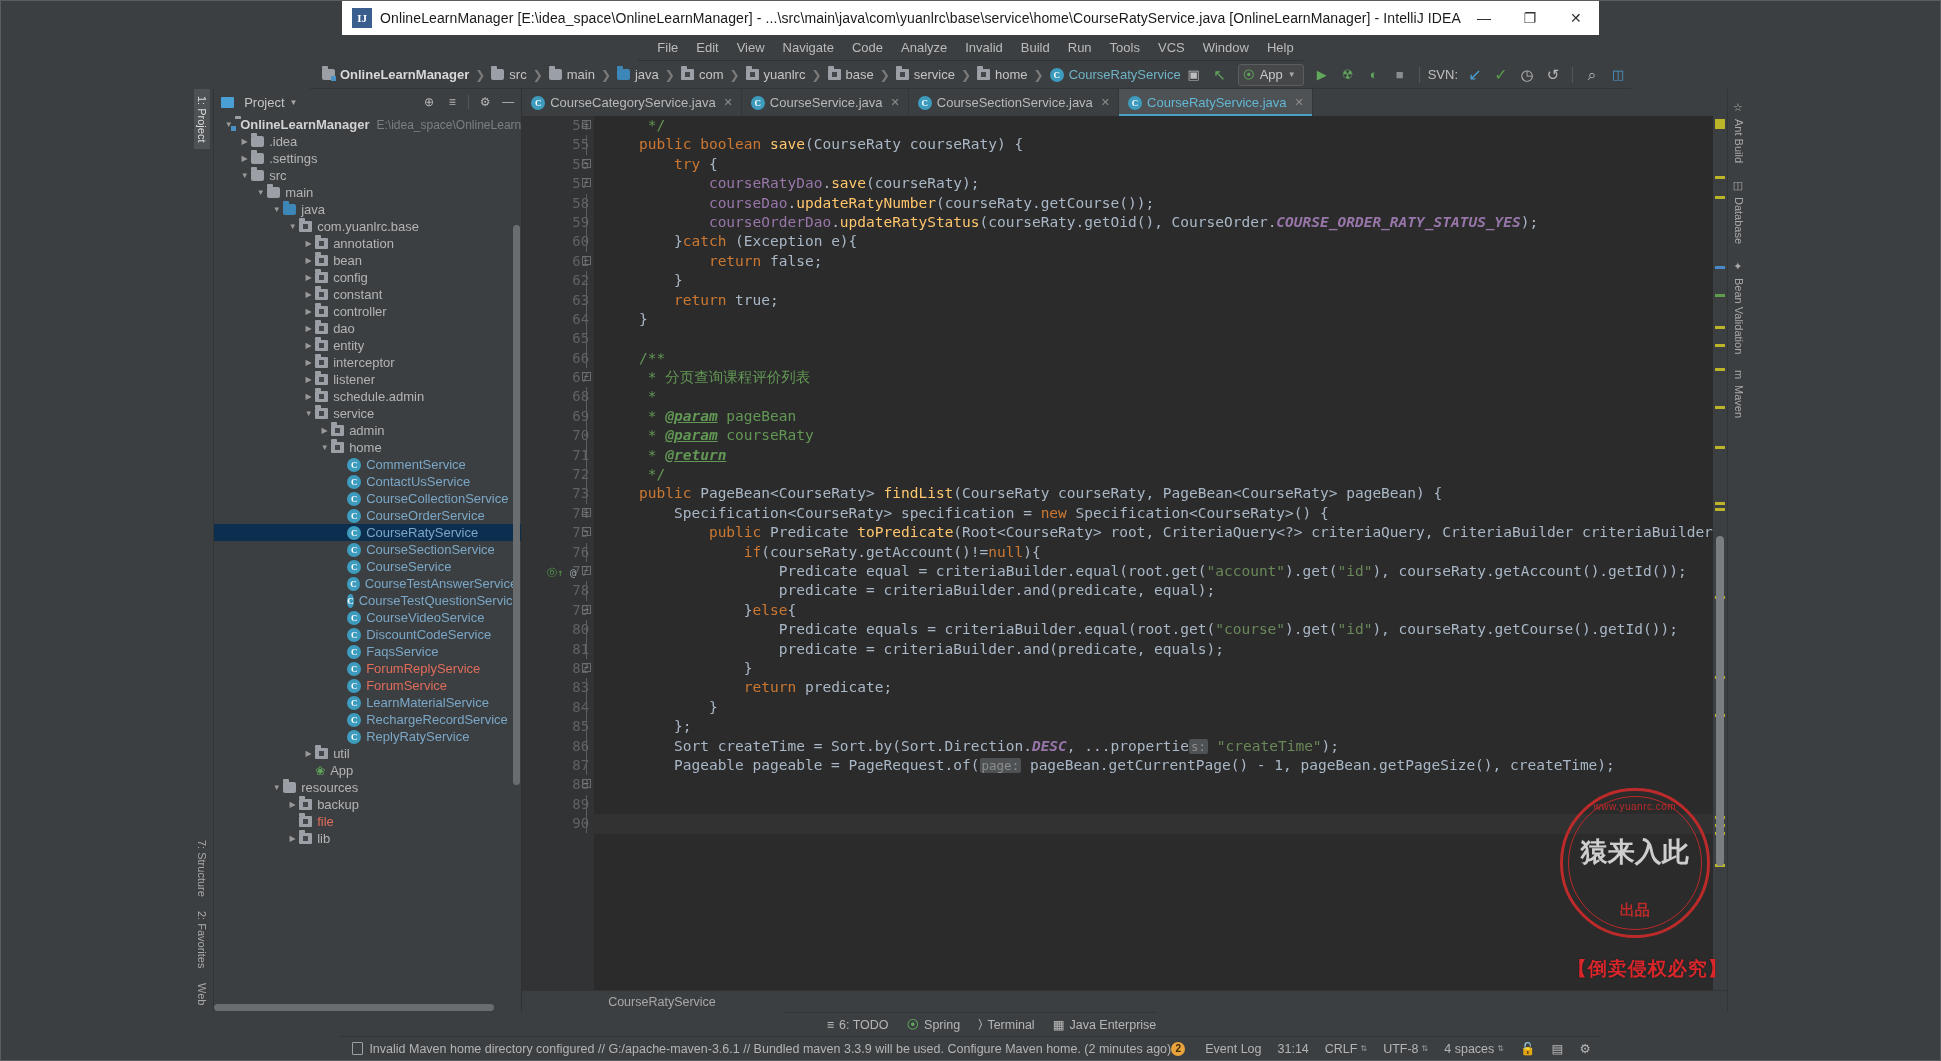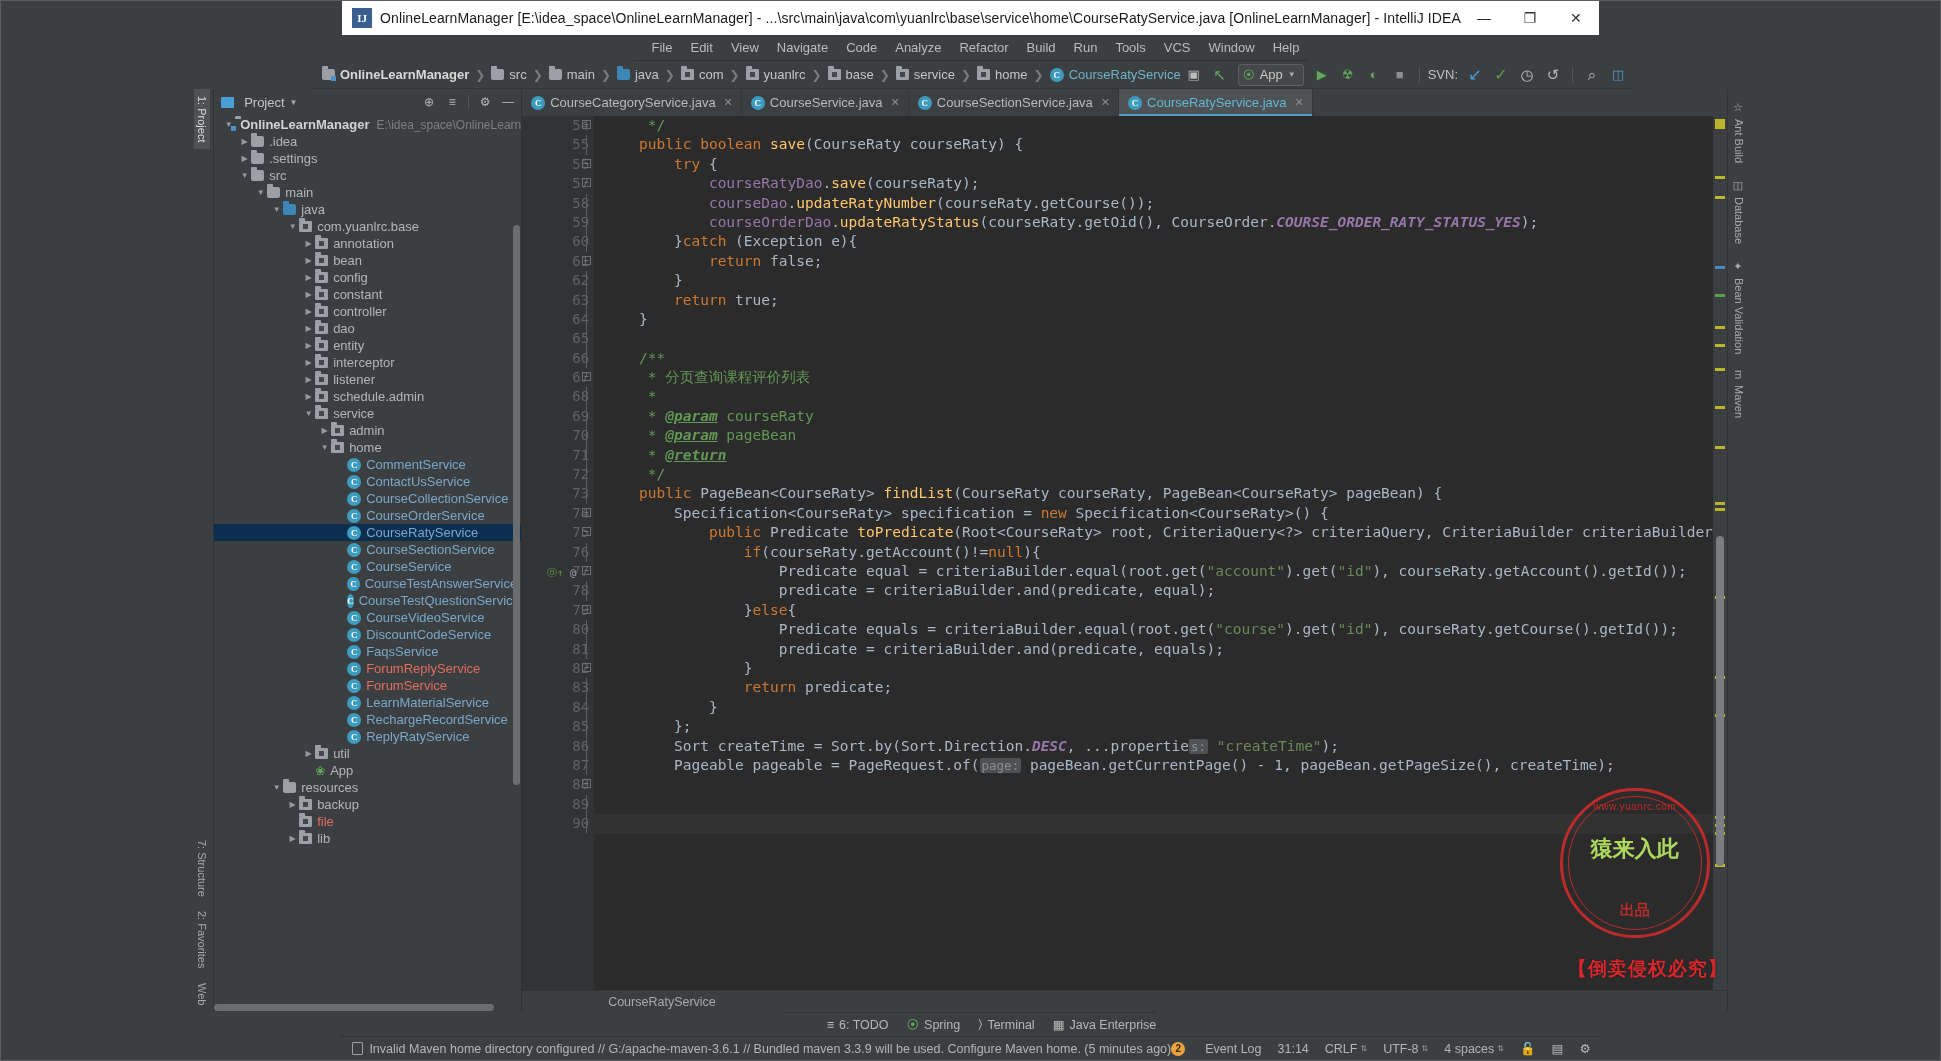--- a/index.html
+++ b/index.html
@@ -265,21 +265,21 @@
   .wm-ring {
     position: absolute; inset: 0; border: 3px solid #d02a2a; border-radius: 50%;
   }
   .wm-ring2 { position: absolute; inset: 8px; border: 1px solid #d02a2a; border-radius: 50%; }
   .wm-top {
     position: absolute; top: 13px; left: 0; right: 0; text-align: center;
     font-size: 10px; color: #d02a2a; letter-spacing: .5px;
   }
   .wm-mid {
     position: absolute; top: 46px; left: 0; right: 0; text-align: center;
-    font-size: 22px; color: #bef264; font-weight: bold; font-family: "DejaVu Sans", sans-serif;
+    font-size: 27px; color: #e5e5e5; font-weight: bold; font-family: "DejaVu Sans", sans-serif;
   }
   .wm-bot {
     position: absolute; bottom: 18px; left: 0; right: 0; text-align: center;
     font-size: 15px; color: #d02a2a; font-weight: bold;
   }
   .wm-text {
     position: absolute; right: 22px; bottom: 30px;
     font-size: 19px; color: #d8262b; font-weight: bold; letter-spacing: 1px;
     text-shadow: 0 0 2px rgba(0,0,0,.4);
     white-space: nowrap;
@@ -304,21 +304,21 @@
     <div class="win-btn close">✕</div>
   </div>
 
   <div class="menubar">
     <div class="menu-item">File</div>
     <div class="menu-item">Edit</div>
     <div class="menu-item">View</div>
     <div class="menu-item">Navigate</div>
     <div class="menu-item">Code</div>
     <div class="menu-item">Analyze</div>
-    <div class="menu-item">Refactor</div>
+    <div class="menu-item">Invalid</div>
     <div class="menu-item">Build</div>
     <div class="menu-item">Run</div>
     <div class="menu-item">Tools</div>
     <div class="menu-item">VCS</div>
     <div class="menu-item">Window</div>
     <div class="menu-item">Help</div>
   </div>
 
   <div class="navbar">
     <div class="crumb">
@@ -745,22 +745,22 @@
             <div class="cline">            <span class="fld">courseOrderDao</span>.<span class="mth">updateRatyStatus</span>(courseRaty.getOid(), CourseOrder.<span class="stat">COURSE_ORDER_RATY_STATUS_YES</span>);</div>
             <div class="cline">        }<span class="kw">catch</span> (Exception e){</div>
             <div class="cline">            <span class="kw">return</span> false;</div>
             <div class="cline">        }</div>
             <div class="cline">        <span class="kw">return</span> true;</div>
             <div class="cline">    }</div>
             <div class="cline"></div>
             <div class="cline"><span class="cmt">    /**</span></div>
             <div class="cline"><span class="cmt">     * 分页查询课程评价列表</span></div>
             <div class="cline"><span class="cmt">     *</span></div>
+            <div class="cline"><span class="cmt">     * <span class="cmt-tag">@param</span> pageBean</span></div>
             <div class="cline"><span class="cmt">     * <span class="cmt-tag">@param</span> courseRaty</span></div>
-            <div class="cline"><span class="cmt">     * <span class="cmt-tag">@param</span> pageBean</span></div>
             <div class="cline"><span class="cmt">     * <span class="cmt-tag">@return</span></span></div>
             <div class="cline"><span class="cmt">     */</span></div>
             <div class="cline">    <span class="kw">public</span> PageBean&lt;CourseRaty&gt; <span class="mth">findList</span>(CourseRaty courseRaty, PageBean&lt;CourseRaty&gt; pageBean) {</div>
             <div class="cline">        Specification&lt;CourseRaty&gt; specification = <span class="kw">new</span> Specification&lt;CourseRaty&gt;() {</div>
             <div class="cline">            <span class="kw">public</span> Predicate <span class="mth">toPredicate</span>(Root&lt;CourseRaty&gt; root, CriteriaQuery&lt;?&gt; criteriaQuery, CriteriaBuilder criteriaBuilder</div>
             <div class="cline">                <span class="kw">if</span>(courseRaty.getAccount()!=<span class="kw">null</span>){</div>
             <div class="cline">                    Predicate equal = criteriaBuilder.equal(root.get(<span class="str">"account"</span>).get(<span class="str">"id"</span>), courseRaty.getAccount().getId());</div>
             <div class="cline">                    predicate = criteriaBuilder.and(predicate, equal);</div>
             <div class="cline">                }<span class="kw">else</span>{</div>
             <div class="cline">                    Predicate equals = criteriaBuilder.equal(root.get(<span class="str">"course"</span>).get(<span class="str">"id"</span>), courseRaty.getCourse().getId());</div>
@@ -845,21 +845,21 @@
       <span>Terminal</span>
     </div>
     <div class="tw-btn">
       <span>▦</span>
       <span>Java Enterprise</span>
     </div>
   </div>
 
   <div class="statusbar">
     <span class="ico-doc"></span>
-    <span>Invalid Maven home directory configured // G:/apache-maven-3.6.1 // Bundled maven 3.3.9 will be used.  Configure Maven home.  (5 minutes ago)</span>
+    <span>Invalid Maven home directory configured // G:/apache-maven-3.6.1 // Bundled maven 3.3.9 will be used.  Configure Maven home.  (2 minutes ago)</span>
     <span class="sb-spacer"></span>
     <span class="evt-badge">2</span>
     <span class="sb-item" style="margin-left:16px">Event Log</span>
     <span class="sb-item">31:14</span>
     <span class="sb-item">
       <span>CRLF</span>
       <span class="sb-caret">⇅</span>
     </span>
     <span class="sb-item">
       <span>UTF-8</span>

